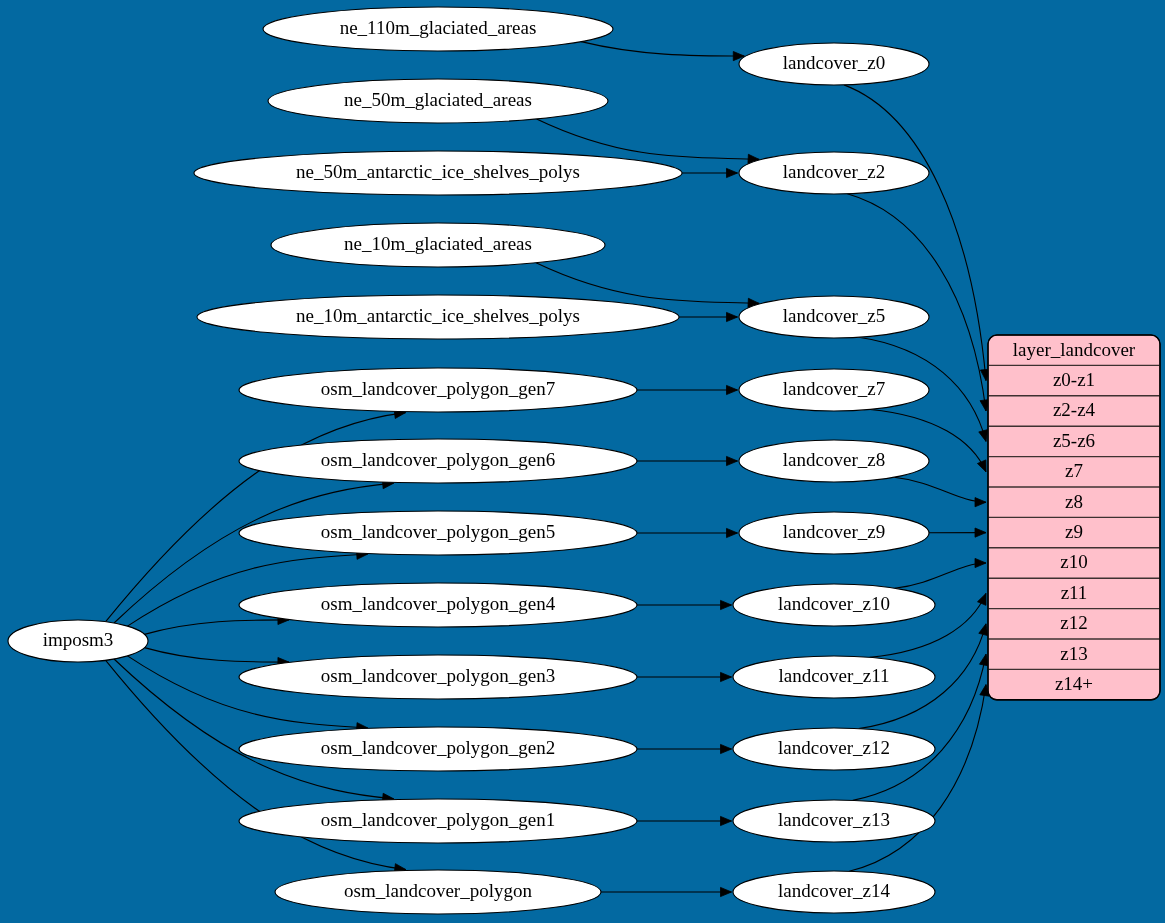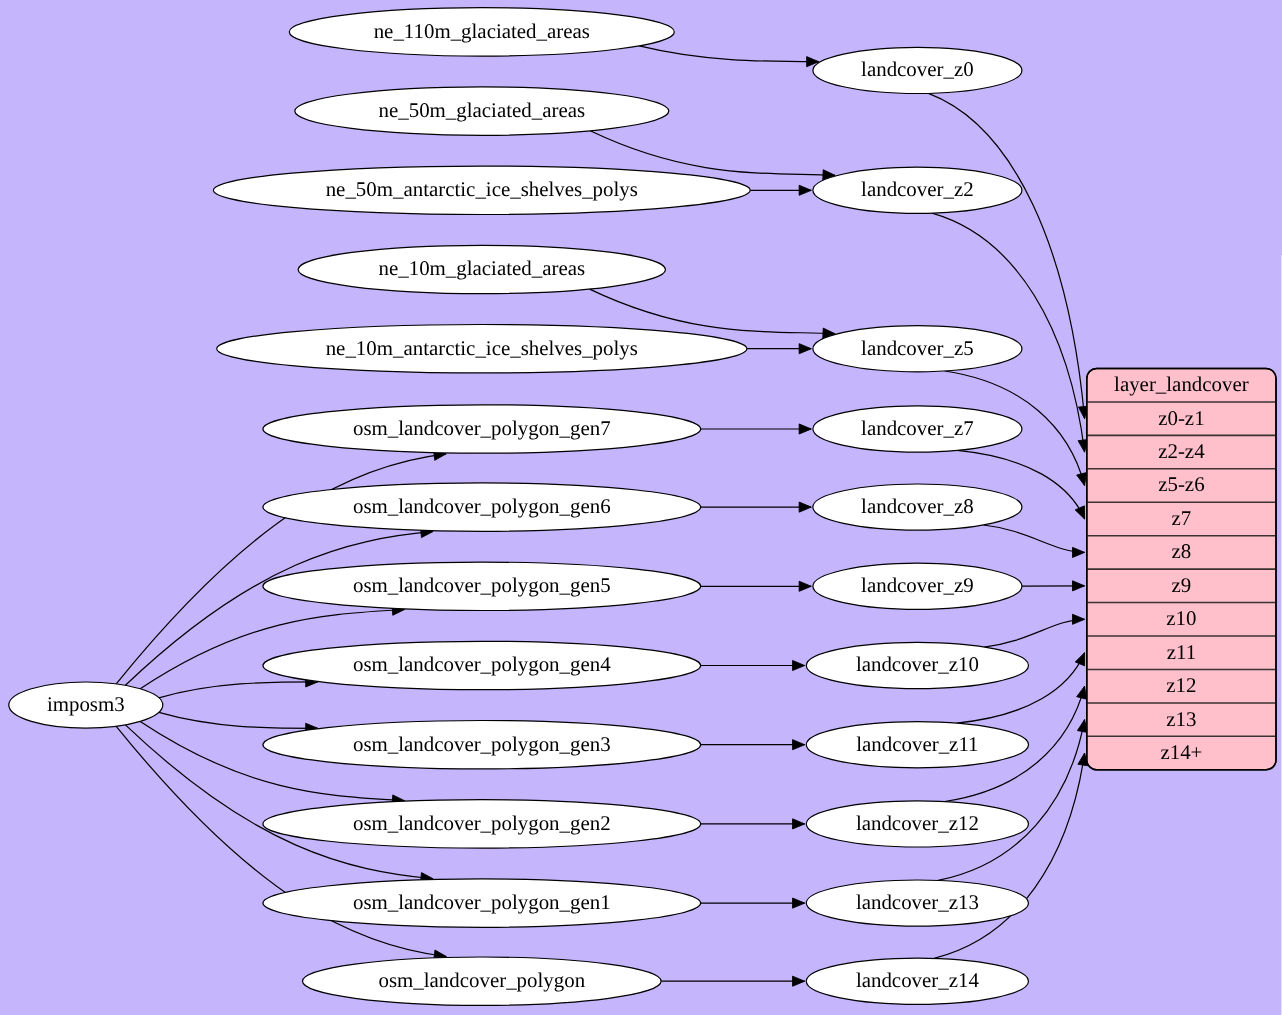--- a/index.html
+++ b/index.html
@@ -4,21 +4,21 @@
 <style>
   html, body {
     margin: 0;
     padding: 0;
     background: #ffffff;
   }
   #canvas-wrap {
     position: relative;
     width: 1165px;
     height: 923px;
-    background: #c4b5fd;
+    background: #0369a1;
     overflow: hidden;
     font-family: "Liberation Serif", "DejaVu Serif", serif;
   }
   svg.graph {
     display: block;
     width: 1165px;
     height: 923px;
   }
   .node-ellipse {
     fill: #ffffff;

